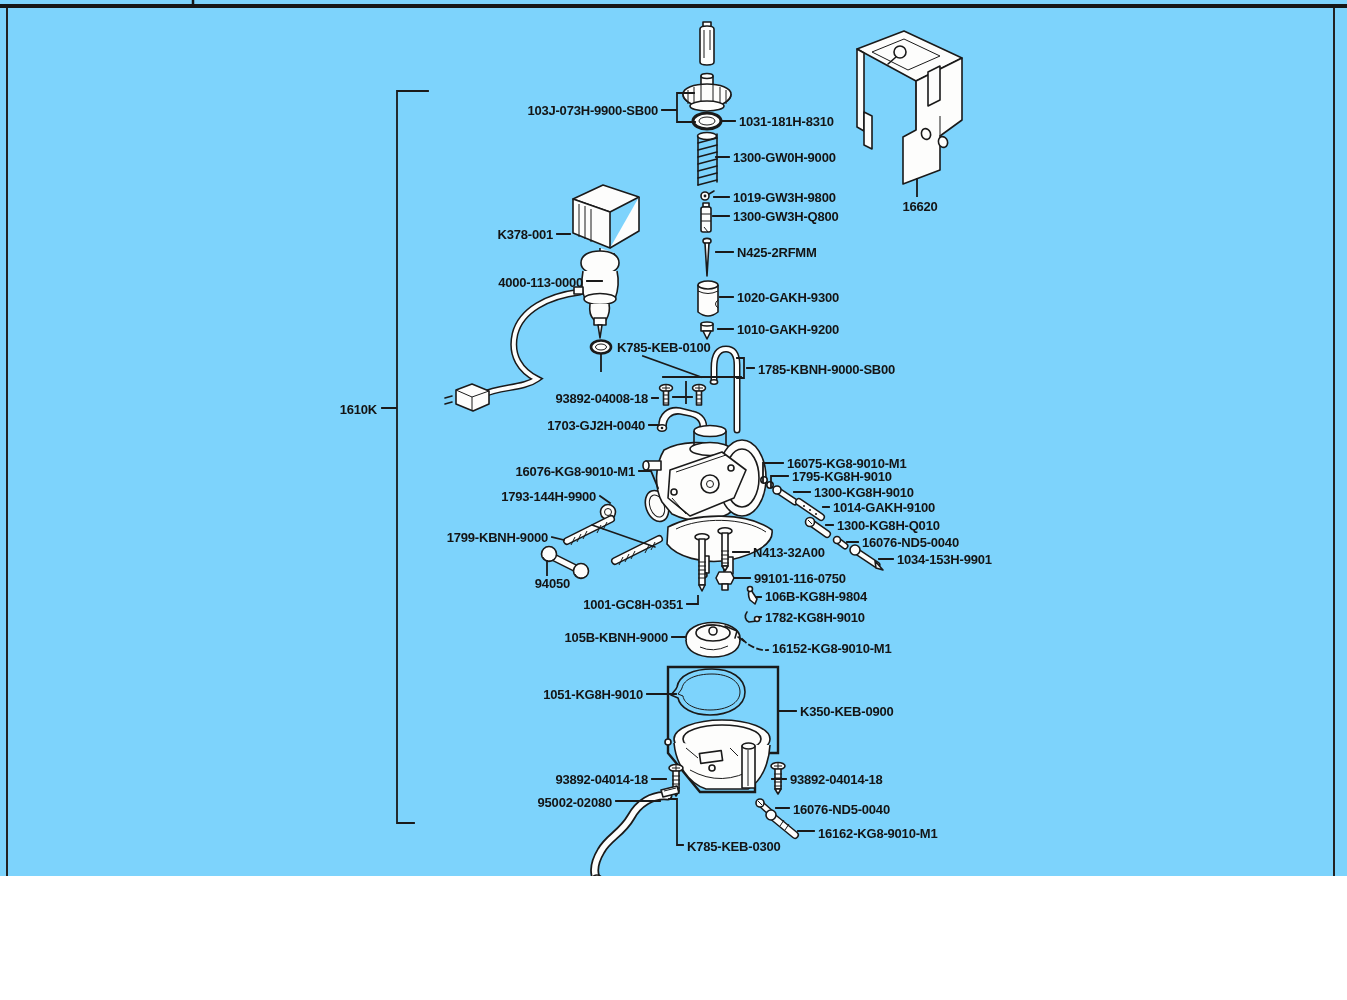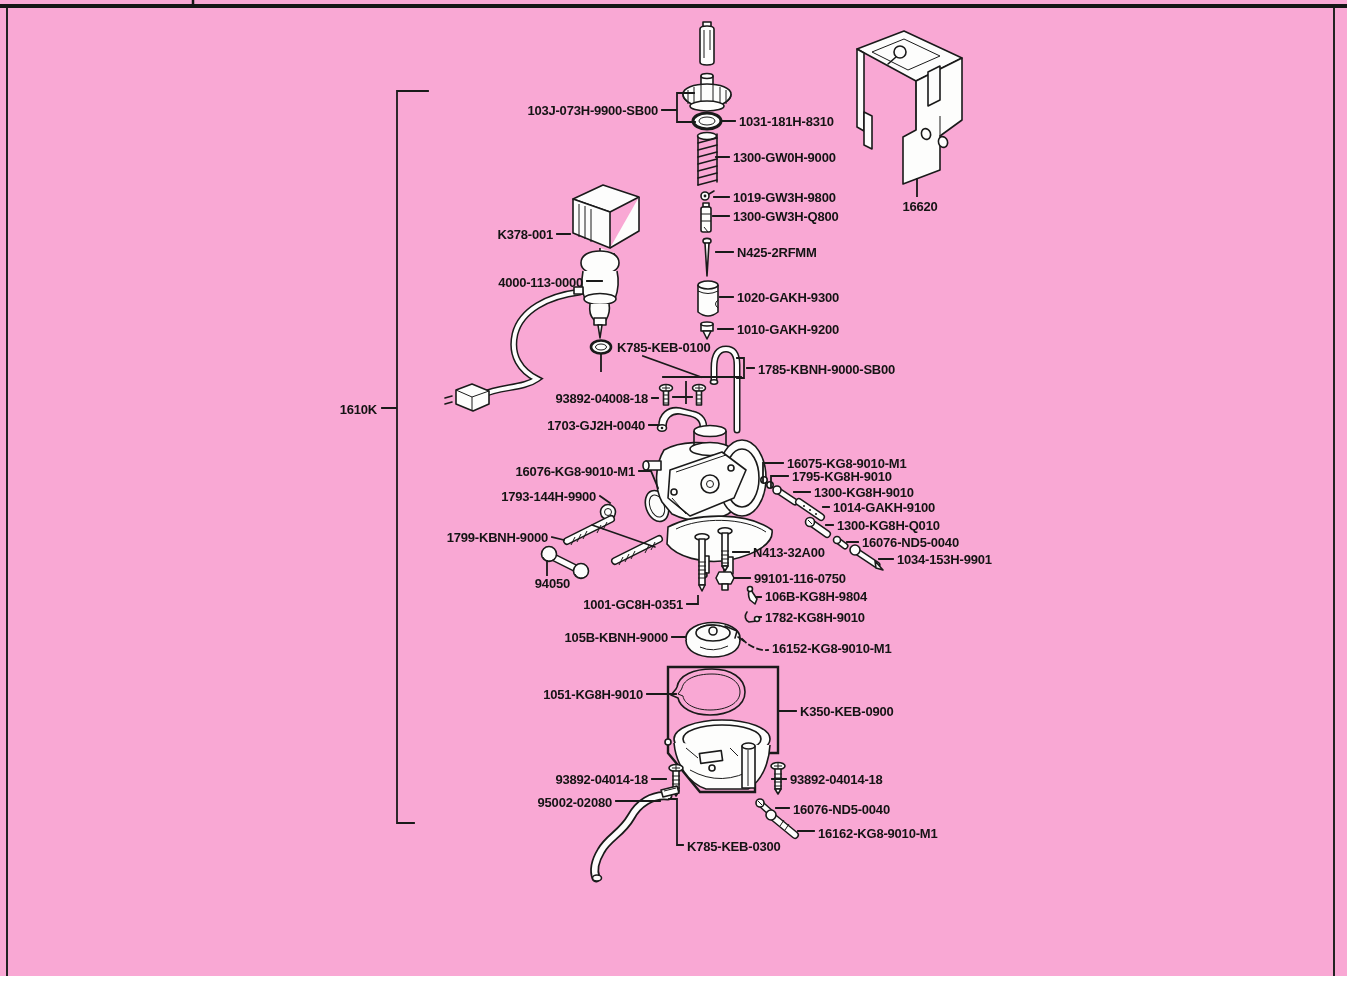--- a/index.html
+++ b/index.html
@@ -1,16 +1,16 @@
 <!DOCTYPE html>
 <html><head>
 <meta charset="utf-8">
 <style>
   html,body{margin:0;padding:0;background:#ffffff;}
-  .stage{position:relative;width:1347px;height:976px;background:#f9a8d4;overflow:hidden;}
+  .stage{position:relative;width:1347px;height:876px;background:#7dd3fc;overflow:hidden;}
   svg{position:absolute;inset:0;}
   .ink{stroke:#1a1a1a;fill:none;stroke-width:1.6;stroke-linecap:round;stroke-linejoin:round;}
   .inkf{stroke:#1a1a1a;fill:#fdfdfc;stroke-width:1.6;stroke-linejoin:round;}
   .thin{stroke:#1a1a1a;fill:none;stroke-width:1;}
   .lead{stroke:#1a1a1a;fill:none;stroke-width:1.8;stroke-linecap:square;}
   .tube-b{stroke:#1a1a1a;fill:none;stroke-width:7;stroke-linecap:round;}
   .tube-w{stroke:#fdfdfc;fill:none;stroke-width:4;stroke-linecap:round;}
   .rod-b{stroke:#1a1a1a;fill:none;stroke-width:8;stroke-linecap:round;}
   .rod-w{stroke:#fdfdfc;fill:none;stroke-width:5;stroke-linecap:round;}
   .lbl{font:bold 13px "Liberation Sans", sans-serif;fill:#141414;letter-spacing:-0.2px;}

